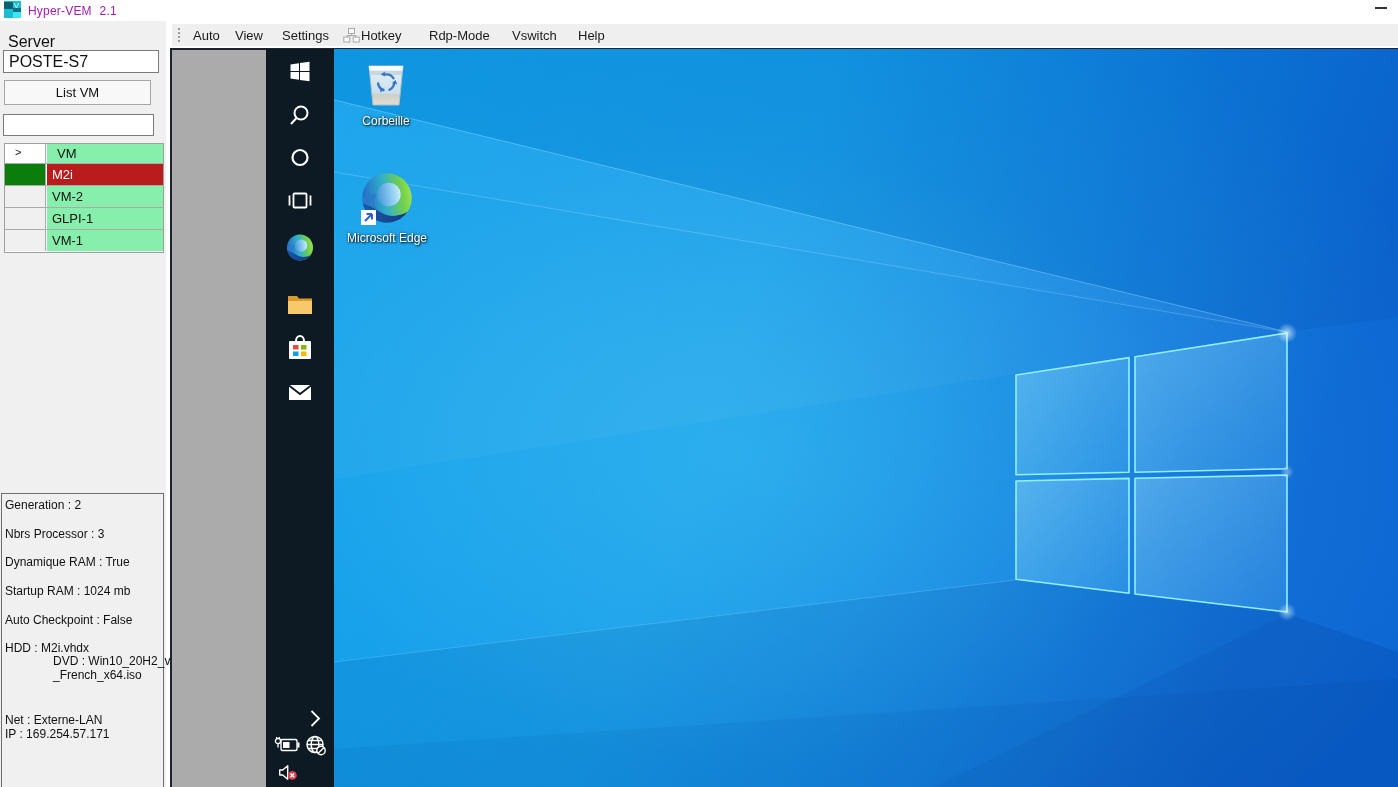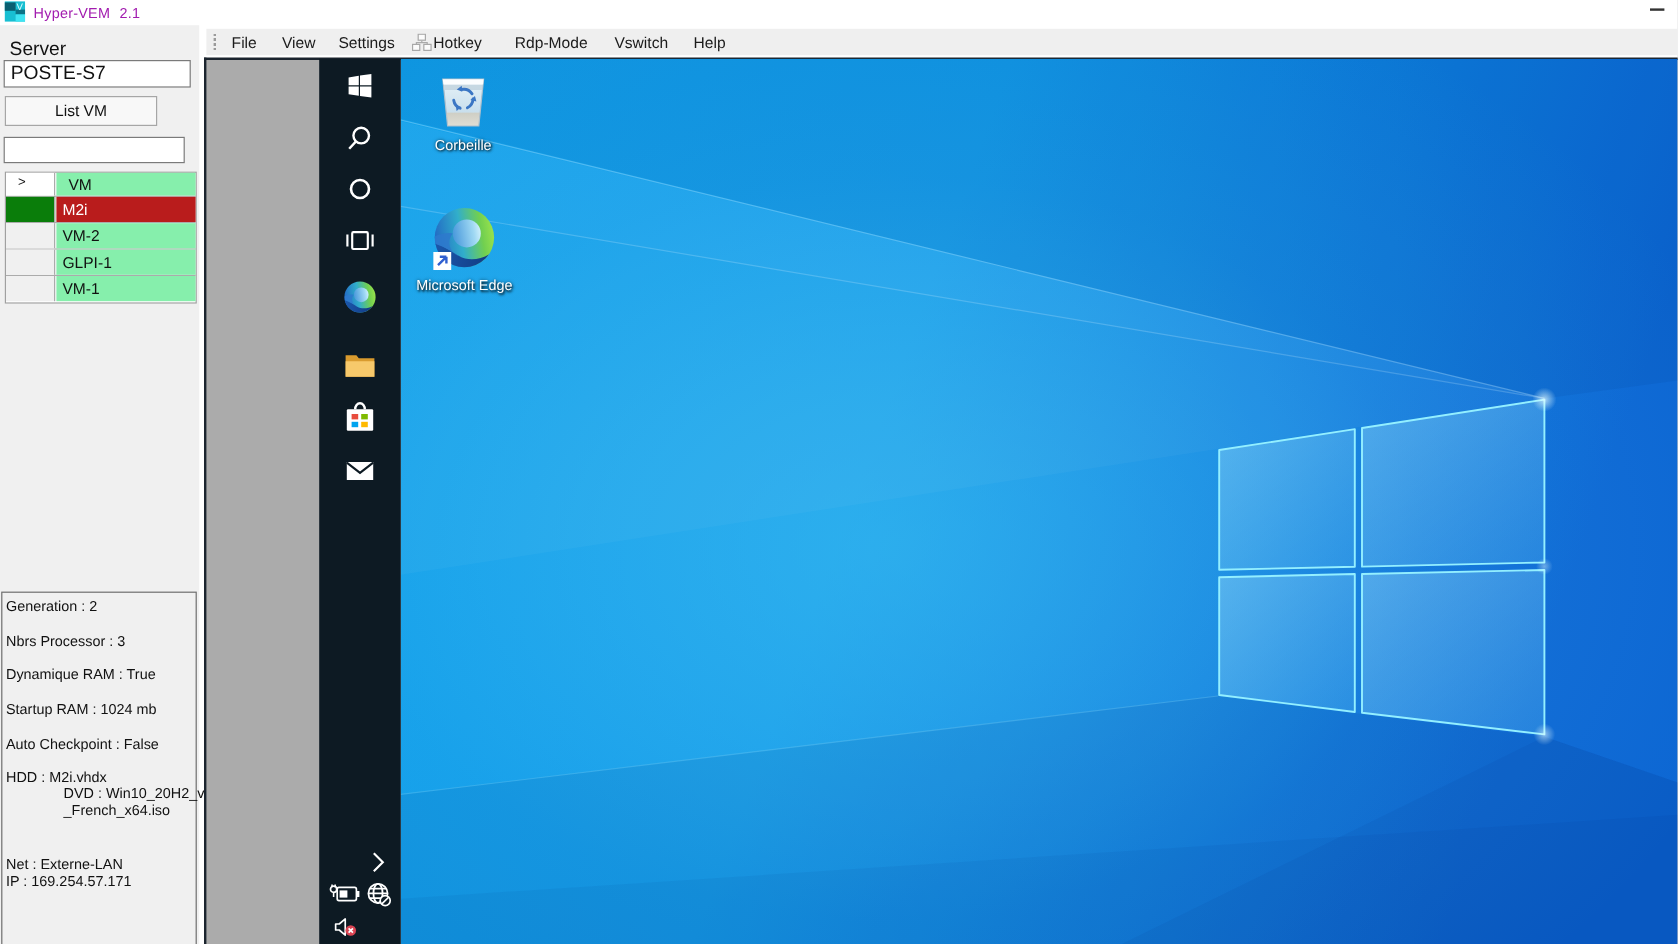--- a/index.html
+++ b/index.html
@@ -4,21 +4,21 @@
 <style>
   * { margin:0; padding:0; box-sizing:border-box; }
   html,body { width:1398px; height:787px; overflow:hidden; background:#fff;
     font-family:"Liberation Sans", sans-serif; }
   .abs { position:absolute; }
   #titletext { left:28px; top:4px; font-size:12px; color:#a21caf; letter-spacing:0.2px; }
   #minbtn { left:1375px; top:7px; width:12px; height:2px; background:#333; }
   #leftpanel { left:0; top:21px; width:166px; height:766px; background:#f0f0f0; }
   .lbl { position:absolute; font-size:16px; color:#111; white-space:pre; }
   .tbox { position:absolute; background:#fff; border:1px solid #7a7a7a; font-size:16px; color:#111; }
-  #listvm { left:4px; top:59px; width:127px; height:25px; background:#f8f8f8; border:1px solid #a6a6a6;
+  #listvm { left:4px; top:59px; width:147px; height:25px; background:#f8f8f8; border:1px solid #a6a6a6;
     text-align:center; line-height:23px; font-size:13px; color:#111; }
   
   #vmtable { left:4px; top:122px; width:160px; height:110px; background:#fff; border:1px solid #a0a0a0; }
   .trow { position:absolute; left:0; width:158px; height:22px; border-bottom:1px solid #ababab; }
   .c1 { position:absolute; left:0; top:0; width:41px; height:21px; background:#f0f0f0; border-right:1px solid #ababab; }
   .c2 { position:absolute; left:42px; top:0; width:116px; height:21px; background:#86efac;
     font-size:13px; color:#111; line-height:21px; padding-left:5px; }
   #detail { left:1px; top:472px; width:163px; height:315px; border:1px solid #6e6e6e; background:#f0f0f0; }
   .dl { position:absolute; left:3px; font-size:12px; color:#111; white-space:pre; line-height:14px; }
   
@@ -115,21 +115,21 @@
     <div class="dl" style="top:147px;">HDD : M2i.vhdx</div>
     <div class="dl" style="top:160px;margin-left:48px;">DVD : Win10_20H2_v2
 _French_x64.iso</div>
     <div class="dl" style="top:219px;">Net : Externe-LAN
 IP : 169.254.57.171</div>
   </div>
 </div>
 
 <div class="abs" id="menustrip">
   <div id="grip"></div>
-  <div class="mitem" style="left:21px;">File</div>
+  <div class="mitem" style="left:21px;">Auto</div>
   <div class="mitem" style="left:63px;">View</div>
   <div class="mitem" style="left:110px;">Settings</div>
   <svg class="mitem" style="left:171px;top:4px;" width="18" height="15" viewBox="0 0 18 15">
     <path d="M8.5 6 v1.5 M4 9 v-1.5 h9 v1.5" stroke="#aaa" fill="none"></path>
     <rect x="5.5" y="0.5" width="6" height="5" fill="#fbfbfb" stroke="#a8a8a8"></rect>
     <rect x="0.8" y="9" width="6" height="5" fill="#fbfbfb" stroke="#a8a8a8"></rect>
     <rect x="10.2" y="9" width="6" height="5" fill="#fbfbfb" stroke="#a8a8a8"></rect>
   </svg>
   <div class="mitem" style="left:189px;">Hotkey</div>
   <div class="mitem" style="left:257px;">Rdp-Mode</div>

